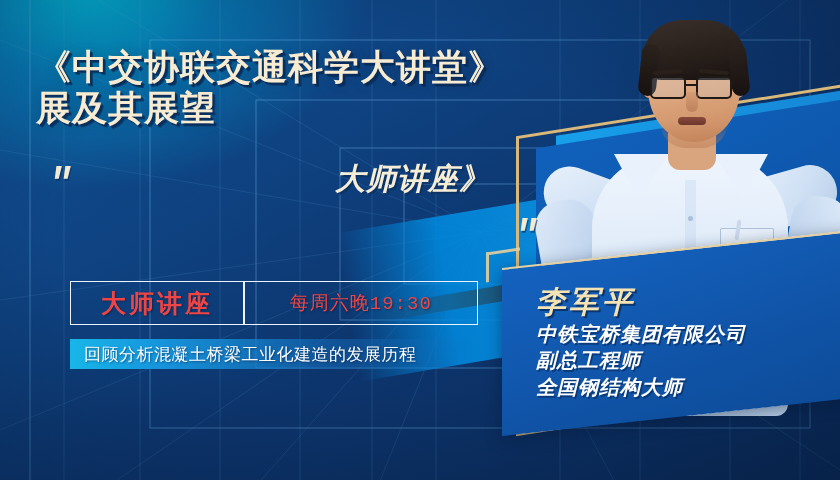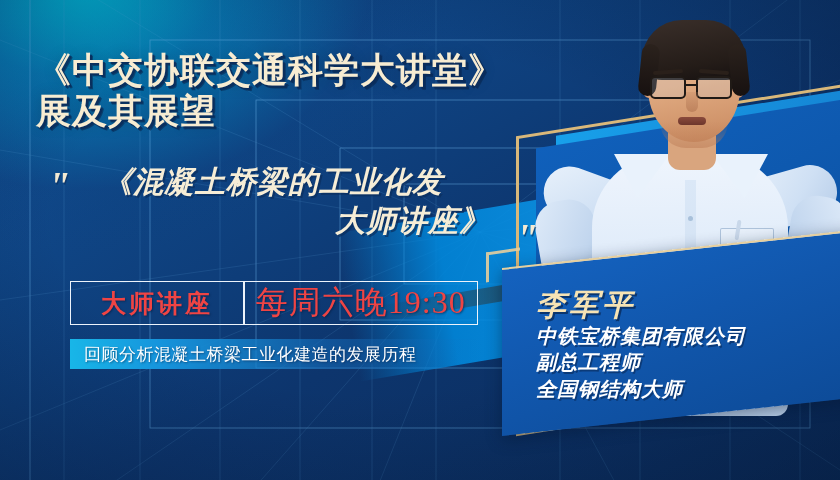--- a/index.html
+++ b/index.html
@@ -1,20 +1,20 @@
 <!DOCTYPE html>
 <html lang="zh"><head>
 <meta charset="utf-8">
 <title>交通科学大讲堂 桥梁专题</title>
 <style>
   html,body{margin:0;padding:0;background:#0b2a52;}
   *{box-sizing:border-box;}
   .stage{
     position:relative;width:840px;height:480px;overflow:hidden;
-    font-family:Liberation Serif, serif;
+    font-family:Liberation Mono, monospace;
     background:#0c2c57;
   }
 
   
   .bg-base{position:absolute;inset:0;
     background:
       radial-gradient(ellipse 520px 380px at 10% -4%, rgba(0,196,222,0.95) 0%, rgba(0,150,200,0.55) 26%, rgba(12,62,120,0.15) 55%, rgba(10,44,92,0) 72%),
       linear-gradient(150deg,#13559c 0%,#0f4585 28%,#0d356d 58%,#0a2a58 100%);
   }
   .bg-vignette{position:absolute;inset:0;
@@ -105,21 +105,21 @@
     letter-spacing:1px;text-shadow:2px 2px 0 rgba(10,44,90,.65);white-space:nowrap;}
   .quote-text .ql.first{text-align:left;padding-left:8px;}
 
   
   .infobox{position:absolute;left:70px;top:281px;width:408px;height:44px;
     border:1.6px solid #ecf3fb;display:flex;align-items:stretch;}
   .infobox .cell{display:flex;align-items:center;justify-content:center;color:#ef4444;}
   .infobox .cell.left{width:172px;font-size:25px;font-weight:bold;letter-spacing:3px;
     text-shadow:1px 1px 2px rgba(6,30,66,.6);}
   .infobox .divider{width:1.6px;background:#ecf3fb;}
-  .infobox .cell.right{flex:1;font-size:32px;letter-spacing:1px;
+  .infobox .cell.right{flex:1;font-size:19px;letter-spacing:1px;
     text-shadow:1px 1px 2px rgba(6,30,66,.6);text-align:center;}
 
   
   .subbar{position:absolute;left:70px;top:339px;width:412px;height:30px;
     background:linear-gradient(90deg,#18b6e8 0%,#1694dc 22%,rgba(20,110,190,.55) 62%,rgba(16,80,160,0) 100%);
     display:flex;align-items:center;}
   .subbar span{color:#ffffff;font-size:17px;letter-spacing:.5px;padding-left:14px;
     text-shadow:1px 1px 2px rgba(6,30,66,.55);white-space:nowrap;}
 
   
@@ -226,21 +226,20 @@
   </div>
 
   <div class="headline">
     <div class="line">《中交协联交通科学大讲堂》</div>
     <div class="line">展及其展望</div>
   </div>
 
   <div class="quote-wrap">
     <div class="qmark open">"</div>
     <div class="quote-text">
-      <div class="ql first">《混凝土桥梁的工业化发</div>
       <div class="ql">大师讲座》</div>
     </div>
     <div class="qmark close">"</div>
   </div>
 
   <div class="infobox">
     <div class="cell left">大师讲座</div>
     <div class="divider"></div>
     <div class="cell right">每周六晚19:30</div>
   </div>

